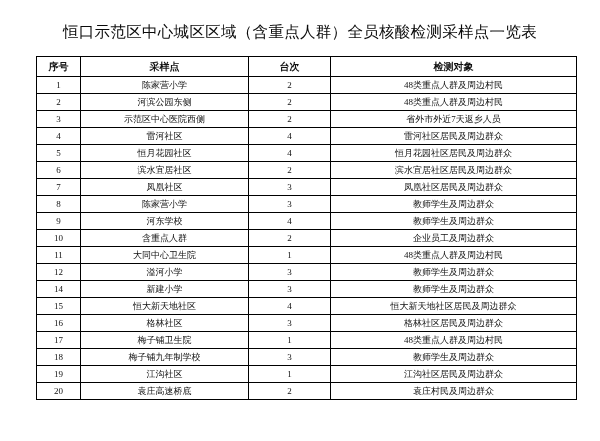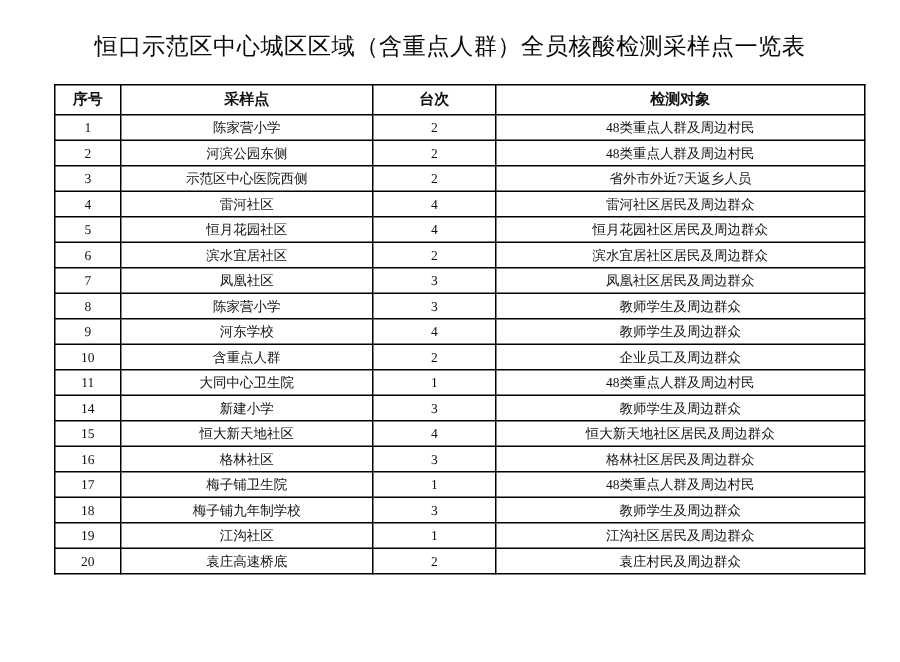--- a/index.html
+++ b/index.html
@@ -147,20 +147,26 @@
             <td>2</td>
             <td>企业员工及周边群众</td>
           </tr>
           <tr>
             <td>11</td>
             <td>大同中心卫生院</td>
             <td>1</td>
             <td>48类重点人群及周边村民</td>
           </tr>
           <tr>
+            <td>12</td>
+            <td>溢河小学</td>
+            <td>3</td>
+            <td>教师学生及周边群众</td>
+          </tr>
+          <tr>
             <td>14</td>
             <td>新建小学</td>
             <td>3</td>
             <td>教师学生及周边群众</td>
           </tr>
           <tr>
             <td>15</td>
             <td>恒大新天地社区</td>
             <td>4</td>
             <td>恒大新天地社区居民及周边群众</td>

